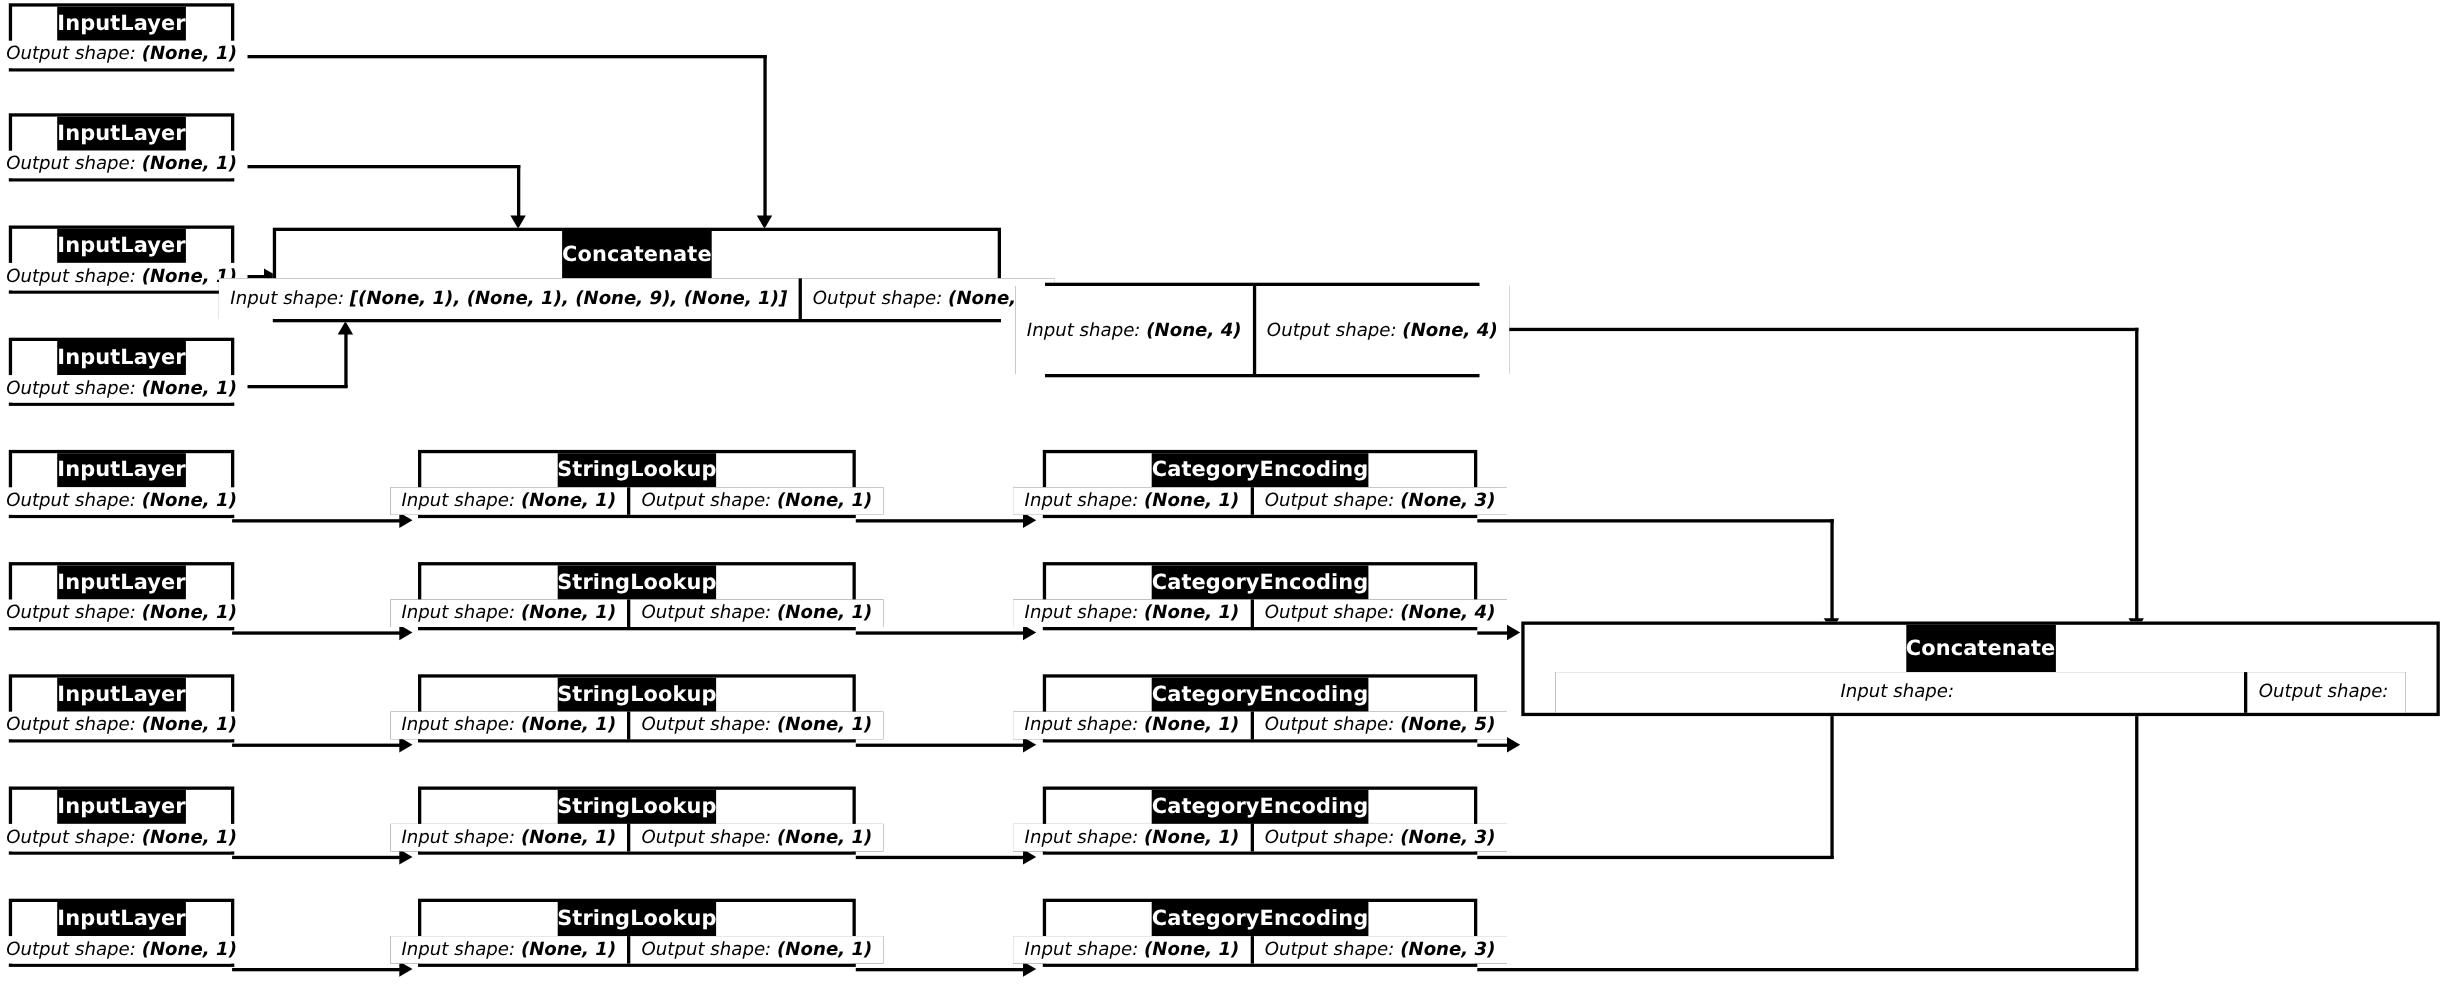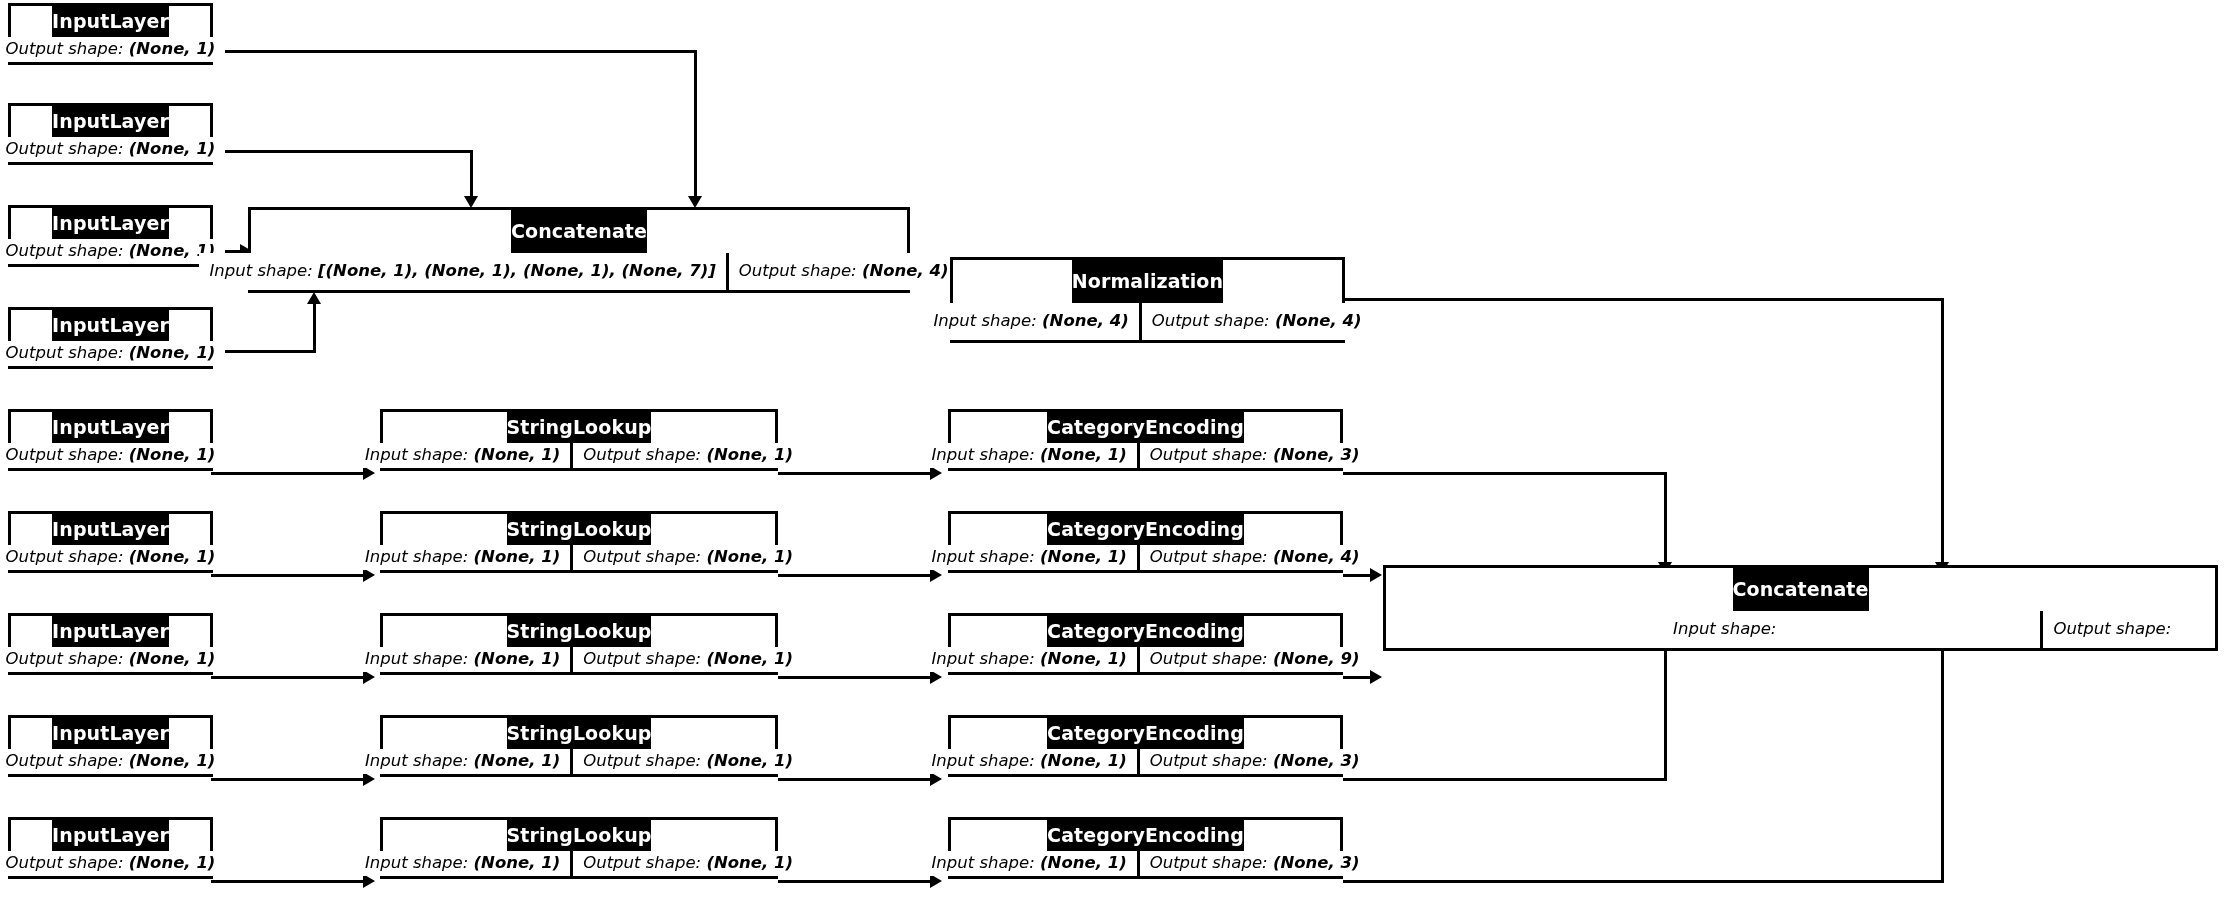--- a/index.html
+++ b/index.html
@@ -193,30 +193,29 @@
       <div class="cell">
         <span class="lbl">Output shape:</span>&nbsp;<b>(None, 1)</b>
       </div>
     </div>
   </div>
 
   <div class="node" style="left:248px; top:207px; height:86px; width:662px;">
     <div class="node-title" style="height:43px;">Concatenate</div>
     <div class="node-body">
       <div class="cell" style="flex:0 0 455px;">
-        <span class="lbl">Input shape:</span>&nbsp;<b>[(None, 1), (None, 1), (None, 1), (None, 7)]</b>
+        <span class="lbl">Input shape:</span>&nbsp;<b>[(None, 1), (None, 1), (None, 9), (None, 1)]</b>
       </div>
       <div class="cell">
         <span class="lbl">Output shape:</span>&nbsp;<b>(None, 4)</b>
       </div>
     </div>
   </div>
 
   <div class="node" style="left:950px; top:257px; height:86px; width:395px;">
-    <div class="node-title" style="height:43px;">Normalization</div>
     <div class="node-body">
       <div class="cell">
         <span class="lbl">Input shape:</span>&nbsp;<b>(None, 4)</b>
       </div>
       <div class="cell">
         <span class="lbl">Output shape:</span>&nbsp;<b>(None, 4)</b>
       </div>
     </div>
   </div>
 
@@ -301,21 +300,21 @@
       </div>
     </div>
   </div>
   <div class="node" style="left:948px; top:613px; height:62px; width:395px;">
     <div class="node-title" style="height:31px;">CategoryEncoding</div>
     <div class="node-body">
       <div class="cell">
         <span class="lbl">Input shape:</span>&nbsp;<b>(None, 1)</b>
       </div>
       <div class="cell">
-        <span class="lbl">Output shape:</span>&nbsp;<b>(None, 9)</b>
+        <span class="lbl">Output shape:</span>&nbsp;<b>(None, 5)</b>
       </div>
     </div>
   </div>
 
   <div class="node" style="left:8px; top:715px; height:62px; width:205px;">
     <div class="node-title" style="height:31px;">InputLayer</div>
     <div class="node-body single">
       <div class="cell">
         <span class="lbl">Output shape:</span>&nbsp;<b>(None, 1)</b>
       </div>

